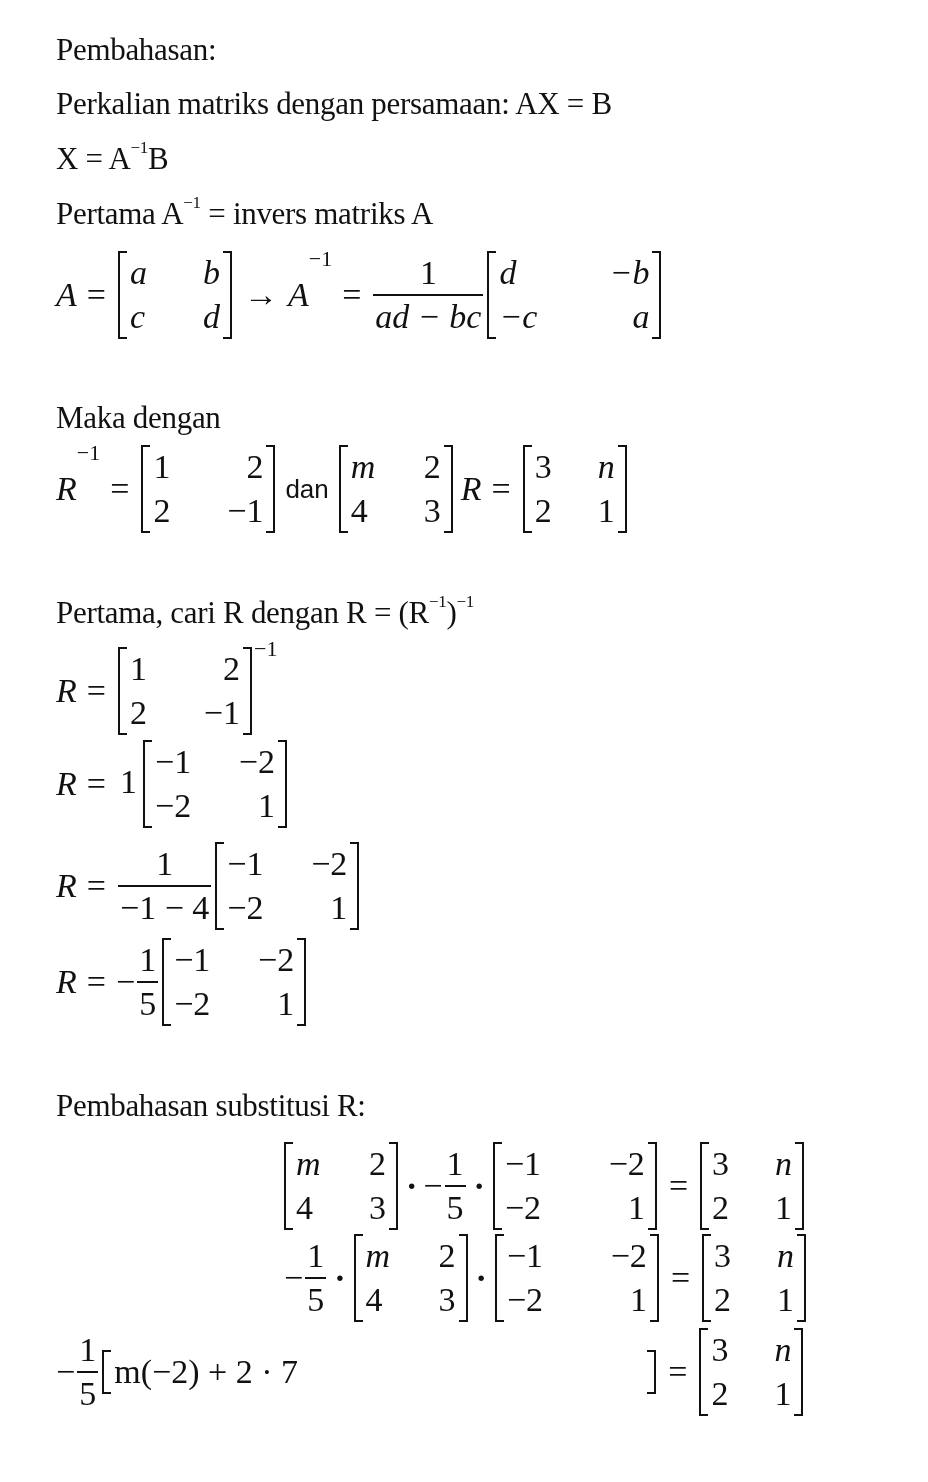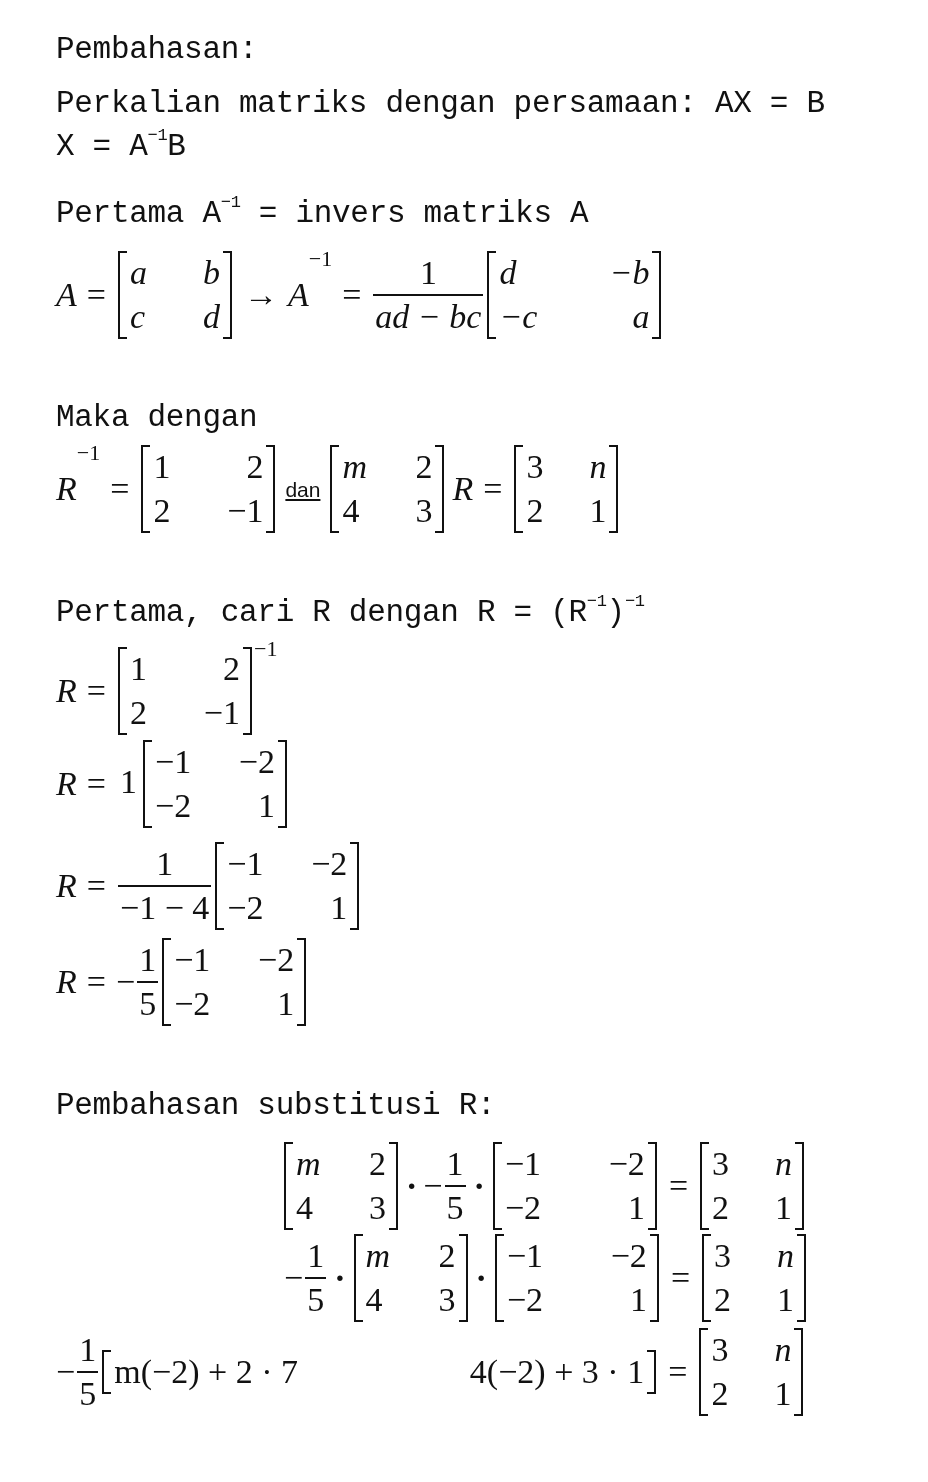--- a/index.html
+++ b/index.html
@@ -1,41 +1,41 @@
 <!DOCTYPE html>
 <html><head>
 <meta charset="utf-8">
 <style>
   html, body { margin:0; padding:0; background:#ffffff; }
   body { width:928px; height:1482px; position:relative; overflow:hidden; color:#111; }
-  .txt { position:absolute; left:56px; font-family:Liberation Mono, monospace; font-size:31px; letter-spacing:-0.3px; white-space:nowrap; line-height:1; }
+  .txt { position:absolute; left:56px; font-family:Liberation Serif, serif; font-size:31px; letter-spacing:-0.3px; white-space:nowrap; line-height:1; }
   .txt sup { font-size:17px; vertical-align:top; position:relative; top:-4px; }
   .math { position:absolute; font-family:"Liberation Serif","DejaVu Serif",serif; font-size:34px; white-space:nowrap; display:flex; align-items:center; line-height:1; }
   .math .v { font-style:italic; }
   .math .op { margin:0 10px; }
   .math .sup { font-size:22px; align-self:flex-start; margin-top:-4px; }
-  .plain { font-family:"Liberation Sans","DejaVu Sans",sans-serif; font-size:21px; margin:8px 8px;text-decoration:underline; }
+  .plain { font-family:"Liberation Sans","DejaVu Sans",sans-serif; font-size:26px; margin:8px 8px; }
   .frac { display:inline-flex; flex-direction:column; align-items:center; margin:0 2px; }
   .frac .num { padding:0 2px 4px; }
   .frac .den { border-top:2.5px solid #111; padding:4px 2px 0; }
   .mat { display:inline-flex; align-items:stretch; margin:0 2px; }
   .br { width:7px; border:2.5px solid #111; }
   .br.l { border-right:none; }
   .br.r { border-left:none; }
   .grid { display:grid; grid-auto-rows:44px; align-items:center; padding:0 3px; }
   .grid > span { text-align:right; }
   .grid > span:first-child, .grid > span:nth-child(odd) { text-align:left; }
   .dot { margin:0 6px; font-weight:bold; }
 </style>
 </head>
 <body>
 
 <div class="txt" style="top:34px">Pembahasan:</div>
 <div class="txt" style="top:88px">Perkalian matriks dengan persamaan: AX = B</div>
-<div class="txt" style="top:131px"><span>X = A</span><sup>−1</sup><span>B</span></div>
+<div class="txt" style="top:143px"><span>X = A</span><sup>−1</sup><span>B</span></div>
 <div class="txt" style="top:198px"><span>Pertama A</span><sup>−1</sup><span> = invers matriks A</span></div>
 
 <div class="math" style="left:56px; top:252px; height:86px">
   <span class="v">A</span>
   <span class="op">=</span>
   <span class="mat">
       <span class="br l"></span>
       <span class="grid v" style="grid-template-columns:50px 40px">
     <span>a</span>
         <span>b</span>
@@ -267,21 +267,20 @@
 <div class="math" style="left:56px; top:1324px; height:96px">
   <span>−</span>
   <span class="frac">
       <span class="num">1</span>
       <span class="den">5</span>
     </span>
   <span class="mat">
       <span class="br l"></span>
       <span class="grid" style="grid-template-columns:300px 230px">
         <span>m(−2) + 2 · 7</span>
-        <span>4(−2) + 3 · 1</span>
   </span>
       <span class="br r"></span>
     </span>
   <span class="op">=</span>
   <span class="mat">
       <span class="br l"></span>
       <span class="grid" style="grid-template-columns:40px 40px">
     <span>3</span>
         <span class="v">n</span>
     <span>2</span>

